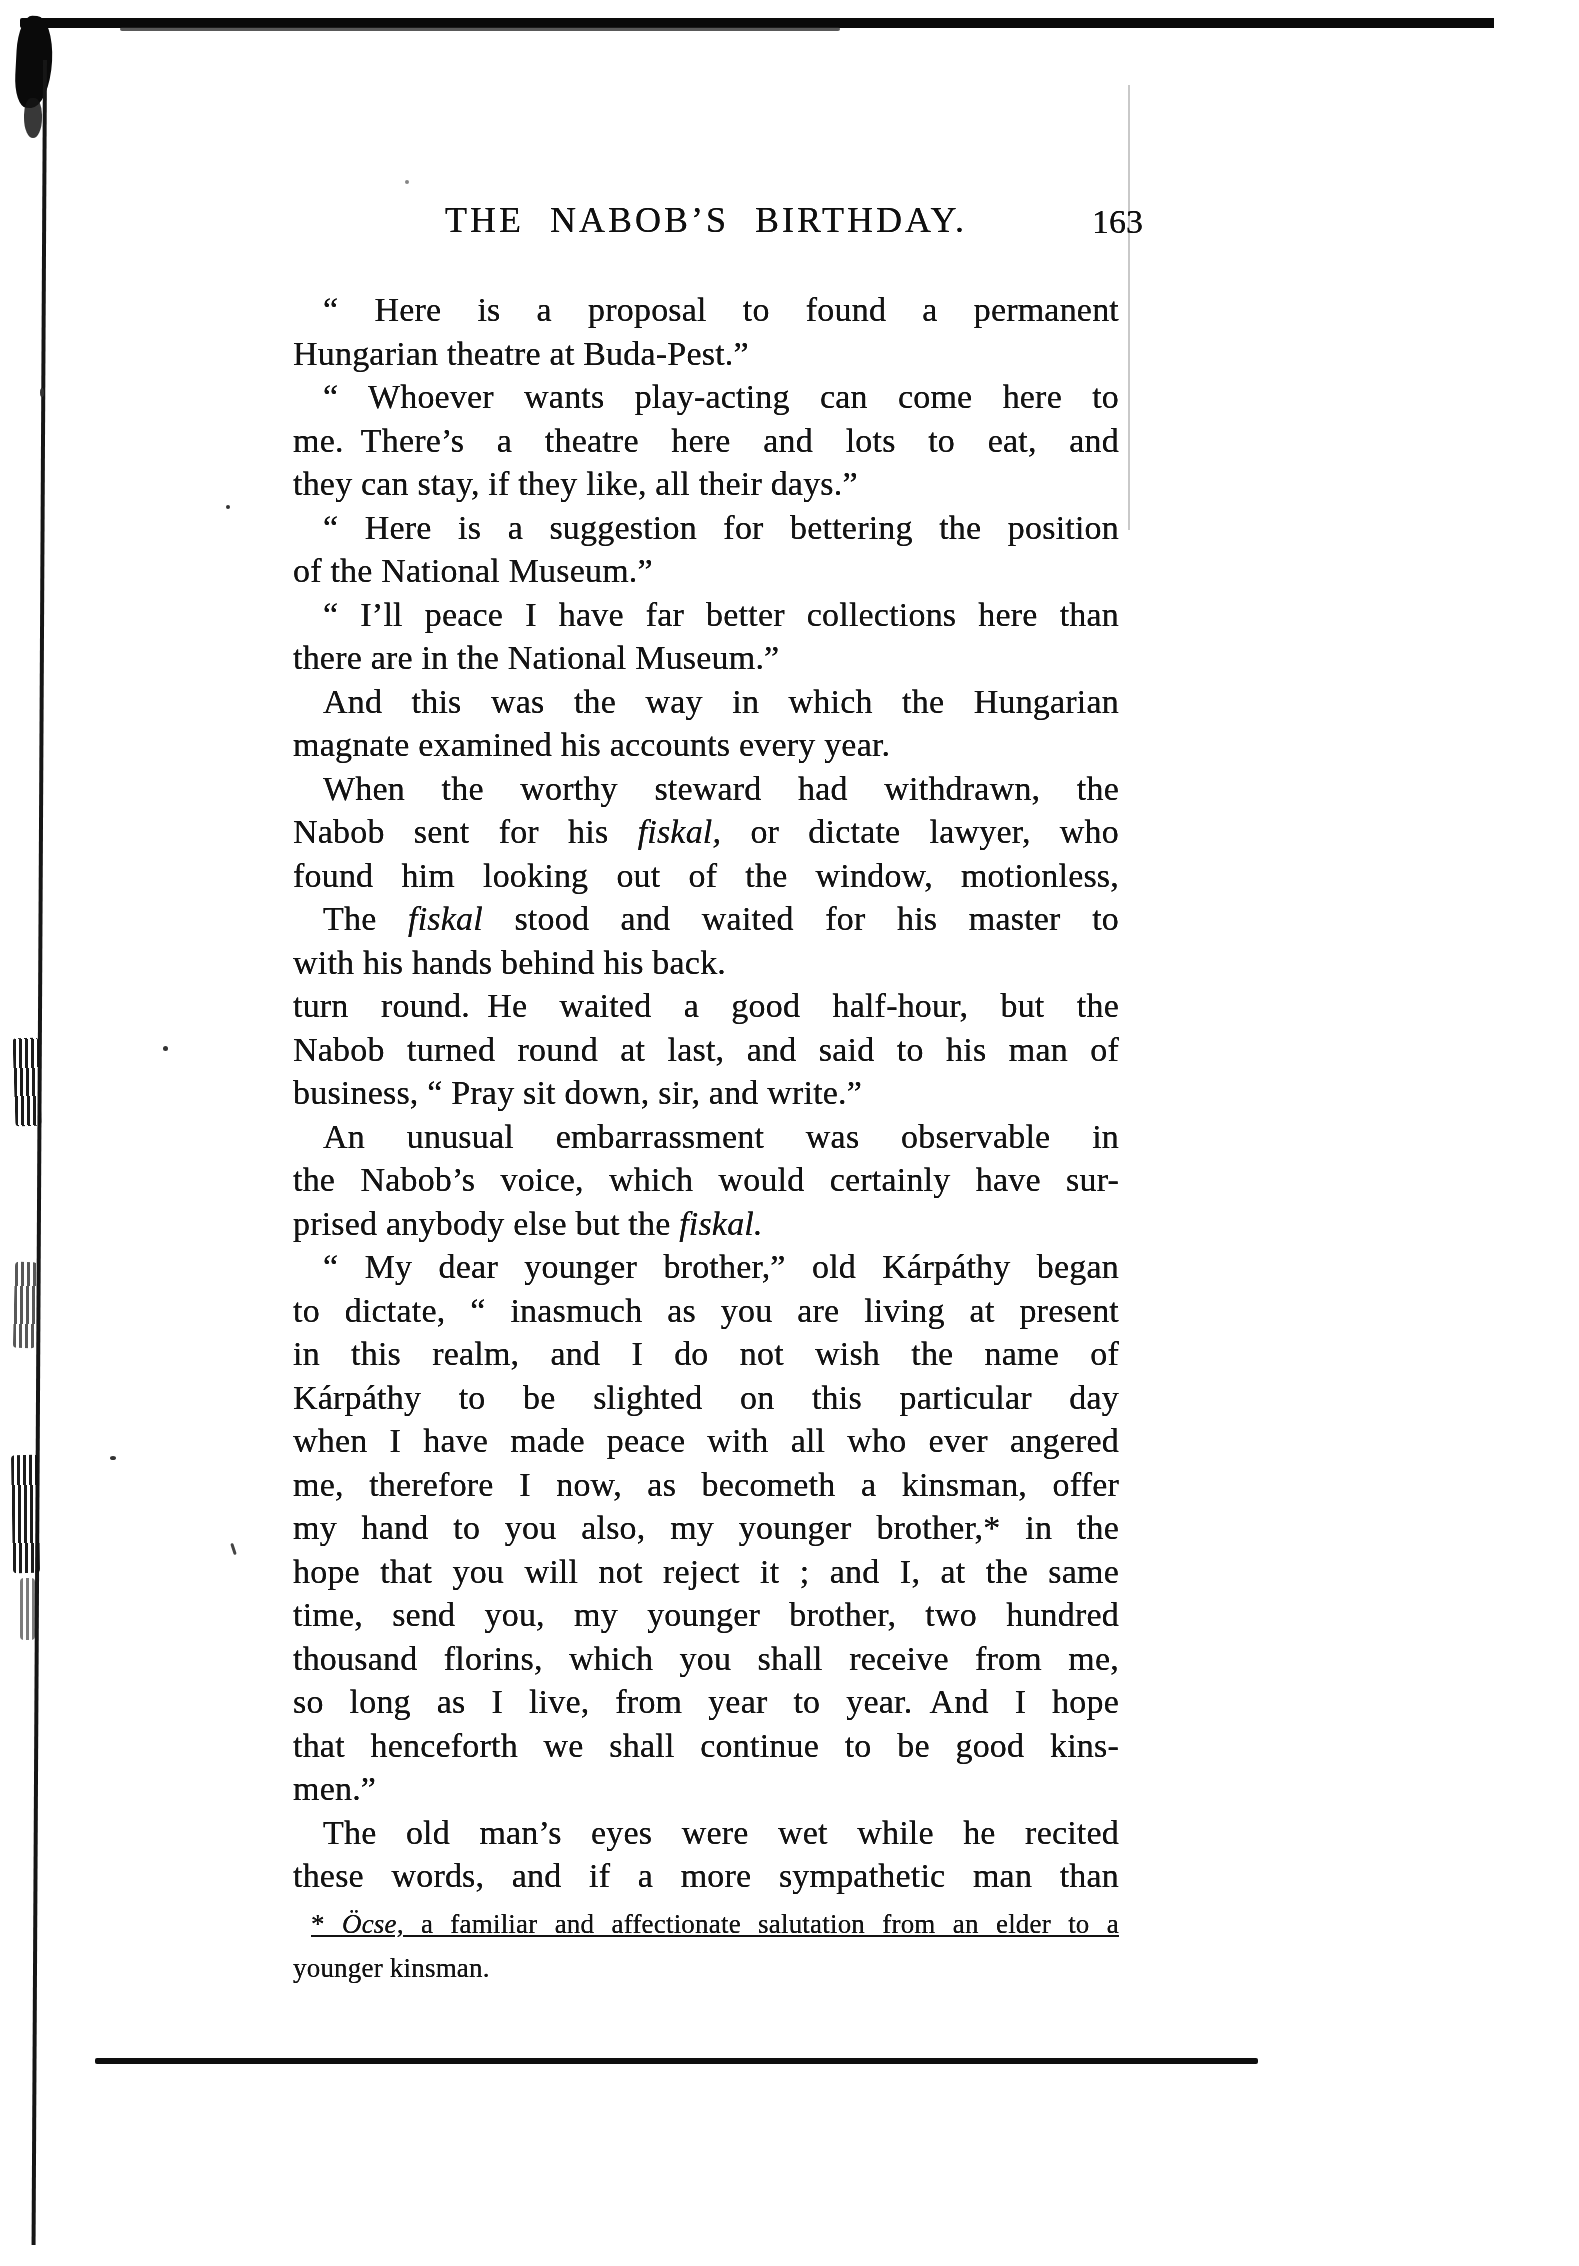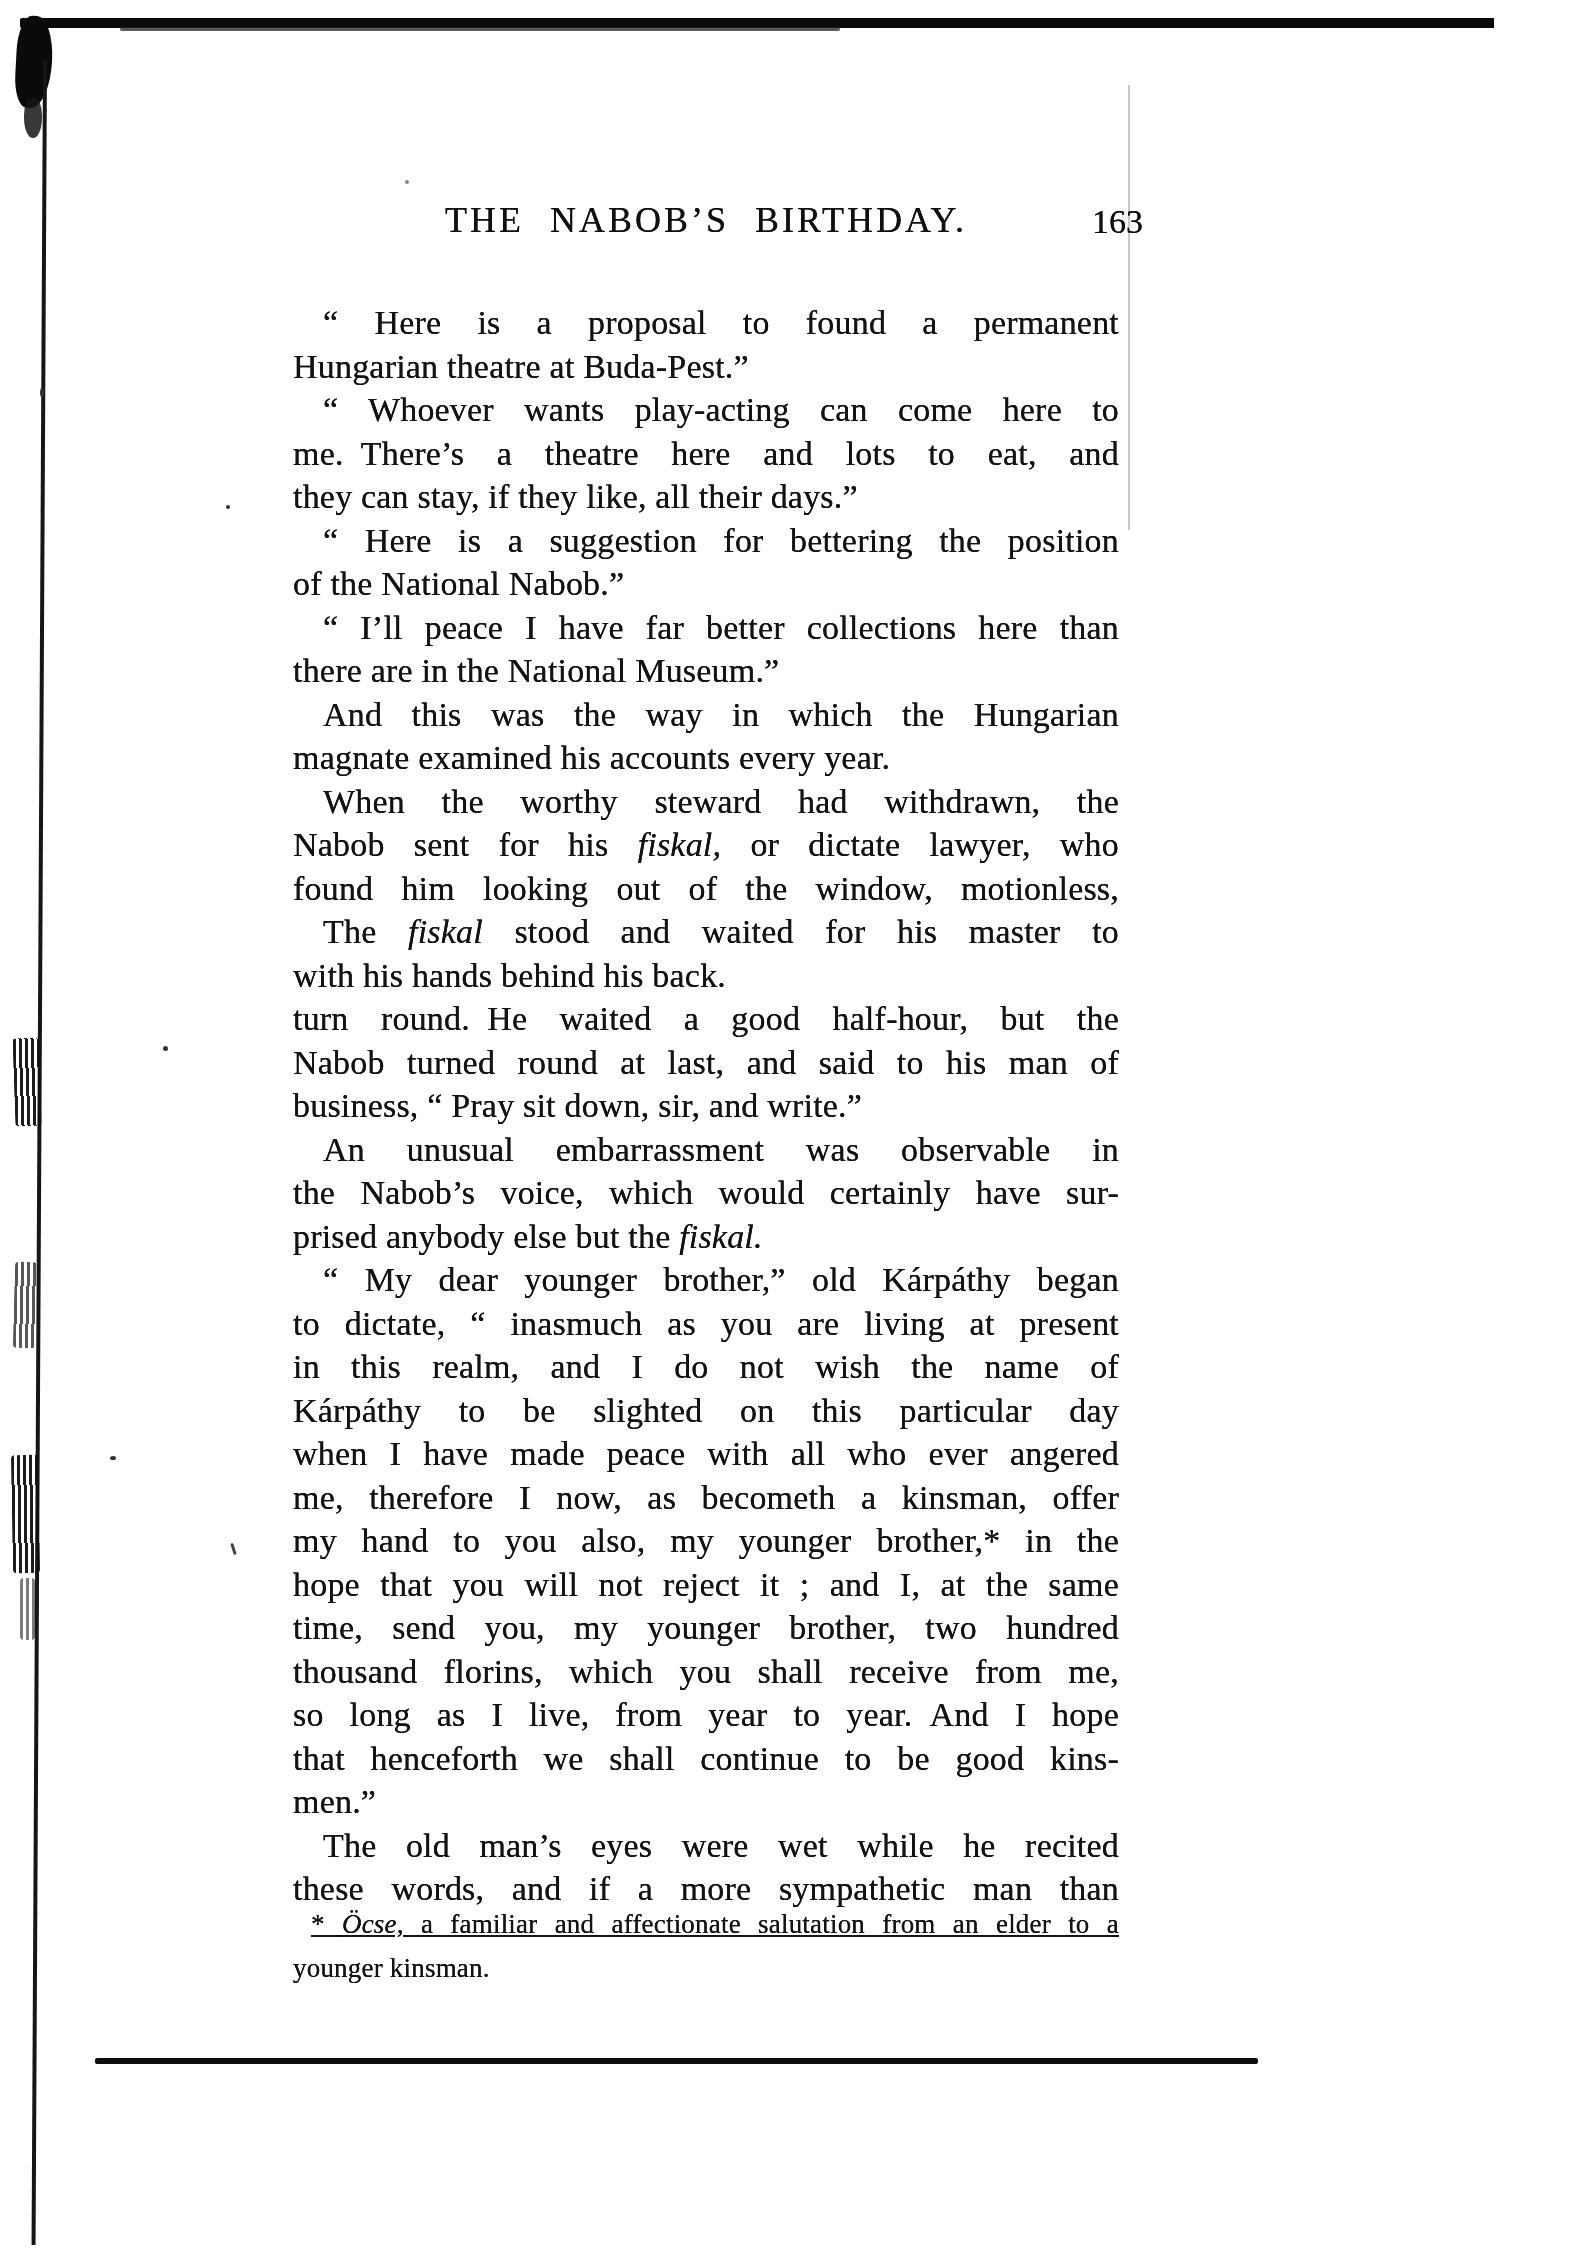--- a/index.html
+++ b/index.html
@@ -22,21 +22,21 @@
   }
   .page-number{
     position:absolute;left:1023px;top:202px;width:120px;
     text-align:right;
     font-size:34px;line-height:40px;
     color:#101010;
     text-shadow:0 0 0.6px #000;
   }
   
   .body-text{
-    position:absolute;left:293px;top:301px;width:826px;
+    position:absolute;left:293px;top:288px;width:826px;
   }
   .footnote{
     position:absolute;left:293px;top:1902px;width:826px;
   }
   .tline{
     font-size:34px;line-height:43.5px;
     text-align:justify;text-align-last:left;
     letter-spacing:0.2px;
     white-space:pre-wrap;
     text-shadow:0 0 0.55px #000;
@@ -104,21 +104,21 @@
   <div class="running-title">THE NABOB’S BIRTHDAY.</div>
   <div class="page-number">163</div>
 
   <div class="body-text" id="body-text">
       <div class="tline just ind"><span>“ Here is a proposal to found a permanent</span></div>
       <div class="tline"><span>Hungarian theatre at Buda-Pest.”</span></div>
       <div class="tline just ind"><span>“ Whoever wants play-acting can come here to</span></div>
       <div class="tline just"><span>me. There’s a theatre here and lots to eat, and</span></div>
       <div class="tline"><span>they can stay, if they like, all their days.”</span></div>
       <div class="tline just ind"><span>“ Here is a suggestion for bettering the position</span></div>
-      <div class="tline"><span>of the National Nabob.”</span></div>
+      <div class="tline"><span>of the National Museum.”</span></div>
       <div class="tline just ind"><span>“ I’ll peace I have far better collections here than</span></div>
       <div class="tline"><span>there are in the National Museum.”</span></div>
       <div class="tline just ind"><span>And this was the way in which the Hungarian</span></div>
       <div class="tline"><span>magnate examined his accounts every year.</span></div>
       <div class="tline just ind"><span>When the worthy steward had withdrawn, the</span></div>
       <div class="tline just"><span>Nabob sent for his </span><i>fiskal,</i><span> or dictate lawyer, who</span></div>
       <div class="tline just"><span>found him looking out of the window, motionless,</span></div>
       <div class="tline just ind"><span>The </span><i>fiskal</i><span> stood and waited for his master to</span></div>
       <div class="tline"><span>with his hands behind his back.</span></div>
       <div class="tline just"><span>turn round. He waited a good half-hour, but the</span></div>

